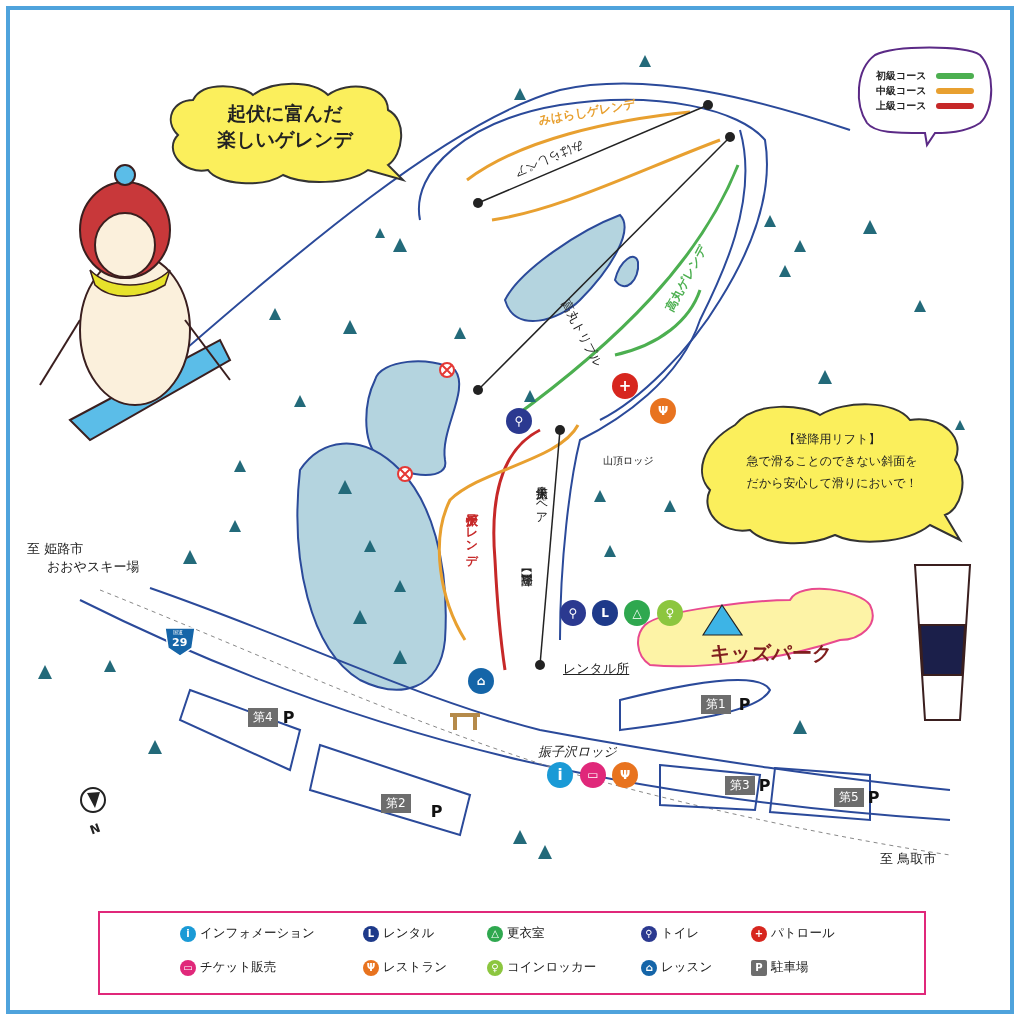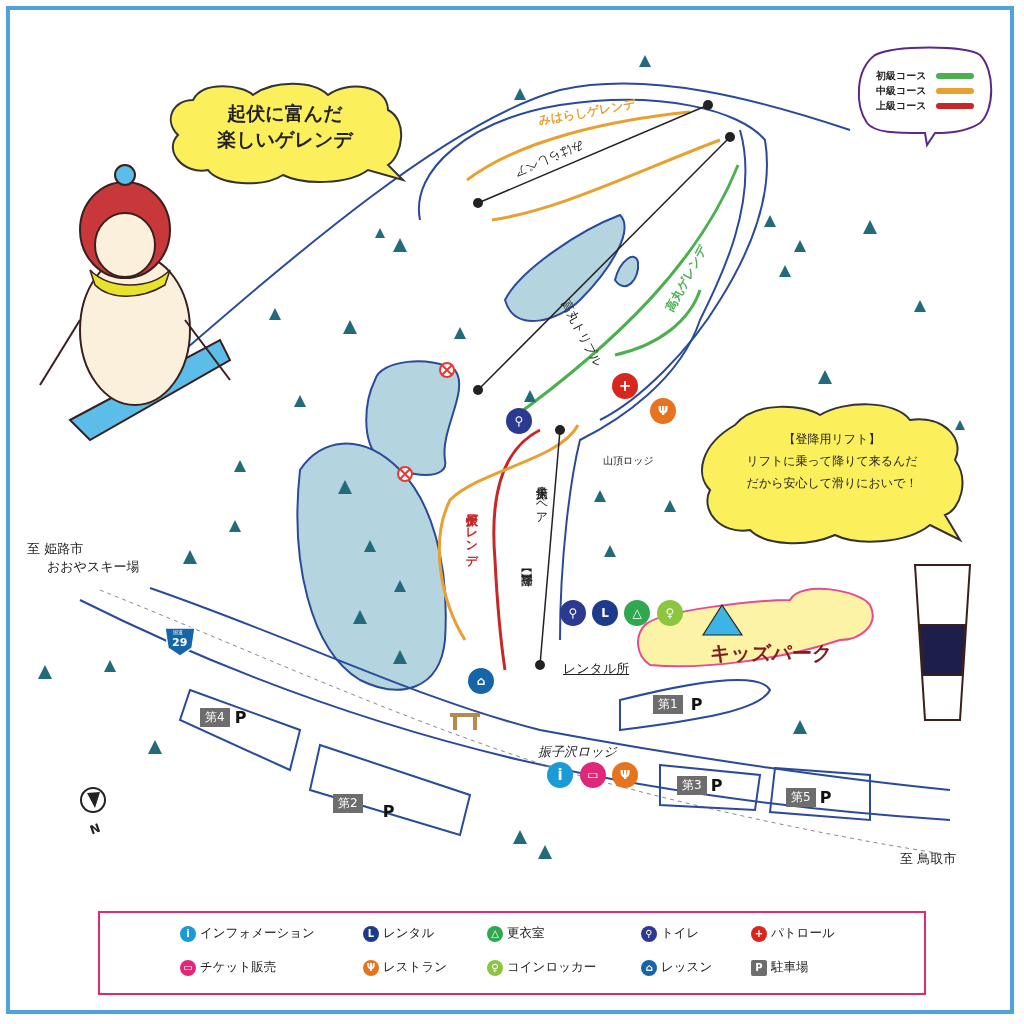--- a/index.html
+++ b/index.html
@@ -8,21 +8,21 @@
   svg.map { position:absolute; left:0; top:0; }
   .lbl { position:absolute; font-size:12px; color:#222; white-space:nowrap; }
   .bubble-text { position:absolute; text-align:center; color:#222; font-weight:bold; }
   .legend-box { position:absolute; left:98px; top:911px; width:828px; height:84px; border:2px solid #e0287a; box-sizing:border-box; background:#fff; }
   .legend-item { position:absolute; display:flex; align-items:center; font-size:12.5px; color:#222; }
   .legend-icon { width:16px; height:16px; border-radius:50%; display:inline-flex; align-items:center; justify-content:center; color:#fff; font-size:10px; font-weight:bold; margin-right:4px; }
   .course-legend { position:absolute; left:866px; top:60px; width:124px; height:78px; }
   .course-row { display:flex; align-items:center; font-size:10px; font-weight:bold; color:#222; height:15px; }
   .course-row .bar { width:38px; height:6px; border-radius:3px; margin-left:10px; }
   .parking-tag { position:absolute; display:flex; align-items:center; }
-  .parking-num { background:#6d6d6d; color:#fff; font-size:12px; padding:1px 5px; }
+  .parking-num { background:#6d6d6d; color:#fff; font-size:12px; padding:1px 5px;margin-left:48px; }
   .parking-p { font-weight:bold; font-size:16px; color:#111; margin-left:8px; }
   .fac-icon { position:absolute; width:26px; height:26px; border-radius:50%; display:flex; align-items:center; justify-content:center; color:#fff; font-weight:bold; font-size:15px; }
 </style>
 </head>
 <body>
 
 <div class="frame"></div>
 
 <svg class="map" width="1024" height="1024" viewBox="0 0 1024 1024">
 
@@ -142,21 +142,21 @@
 <div class="bubble-text" style="left:200px;top:100px;width:170px;font-size:19px;line-height:26px;">
   <div>起伏に富んだ</div>
   <div>楽しいゲレンデ</div>
 </div>
 
 <svg style="position:absolute;left:695px;top:400px;" width="280" height="150">
   <path d="M40 25 C60 0 110 5 125 15 C150 0 200 0 215 20 C250 15 270 40 260 60 C275 80 265 110 250 115 L265 140 L235 125 C210 145 160 145 140 135 C110 148 70 145 55 130 C25 135 5 110 15 90 C0 75 5 45 40 25 Z" fill="#fbef5c" stroke="#333" stroke-width="2"></path>
 </svg>
 <div class="bubble-text" style="left:712px;top:428px;width:240px;font-size:12px;line-height:22px;font-weight:normal;">
   <div>【登降用リフト】</div>
-  <div>リフトに乗って降りて来るんだ</div>
+  <div>急で滑ることのできない斜面を</div>
   <div>だから安心して滑りにおいで！</div>
 </div>
 
 <svg style="position:absolute;left:855px;top:45px;" width="140" height="105">
   <path d="M20 10 C40 0 110 0 125 10 C140 25 140 65 125 78 C110 88 90 88 80 88 L72 100 L70 88 C40 88 20 88 12 78 C0 60 0 25 20 10 Z" fill="#fff" stroke="#5b2a86" stroke-width="2"></path>
 </svg>
 <div class="course-legend" style="left:876px;top:68px;">
   <div class="course-row">
       <span>初級コース</span>
       <span class="bar" style="background:#4caf50"></span>
@@ -178,21 +178,21 @@
 <div class="lbl" style="left:463px;top:505px;color:#c62828;font-weight:bold;font-size:12px;writing-mode:vertical-rl;">振子沢ゲレンデ</div>
 <div class="lbl" style="left:533px;top:478px;font-size:12px;writing-mode:vertical-rl;">振子沢第１ペア</div>
 <div class="lbl" style="left:518px;top:565px;font-size:12px;writing-mode:vertical-rl;">【登降用】</div>
 
 <div class="lbl" style="left:603px;top:454px;font-size:10px;">山頂ロッジ</div>
 <div class="lbl" style="left:563px;top:660px;font-size:13px;text-decoration:underline;">レンタル所</div>
 <div class="lbl" style="left:710px;top:640px;font-size:20px;font-weight:bold;color:#7f1d1d;">キッズパーク</div>
 <div class="lbl" style="left:538px;top:743px;font-size:13px;font-style:italic;">振子沢ロッジ</div>
 <div class="lbl" style="left:27px;top:540px;font-size:13px;">至 姫路市</div>
 <div class="lbl" style="left:47px;top:558px;font-size:13px;">おおやスキー場</div>
-<div class="lbl" style="left:900px;top:850px;font-size:13px;">至 鳥取市</div>
+<div class="lbl" style="left:880px;top:850px;font-size:13px;">至 鳥取市</div>
 <div class="lbl" style="left:173px;top:629px;font-size:5px;color:#fff;">国道</div>
 <div class="lbl" style="left:172px;top:636px;font-size:11px;color:#fff;font-weight:bold;">29</div>
 <div class="lbl" style="left:90px;top:822px;font-size:12px;font-weight:bold;transform:rotate(-20deg);">N</div>
 
 <div class="parking-tag" style="left:653px;top:695px;">
     <span class="parking-num">第1</span>
     <span class="parking-p">P</span>
   </div>
 <div class="parking-tag" style="left:333px;top:786px;">
     <span class="parking-num">第2</span>

